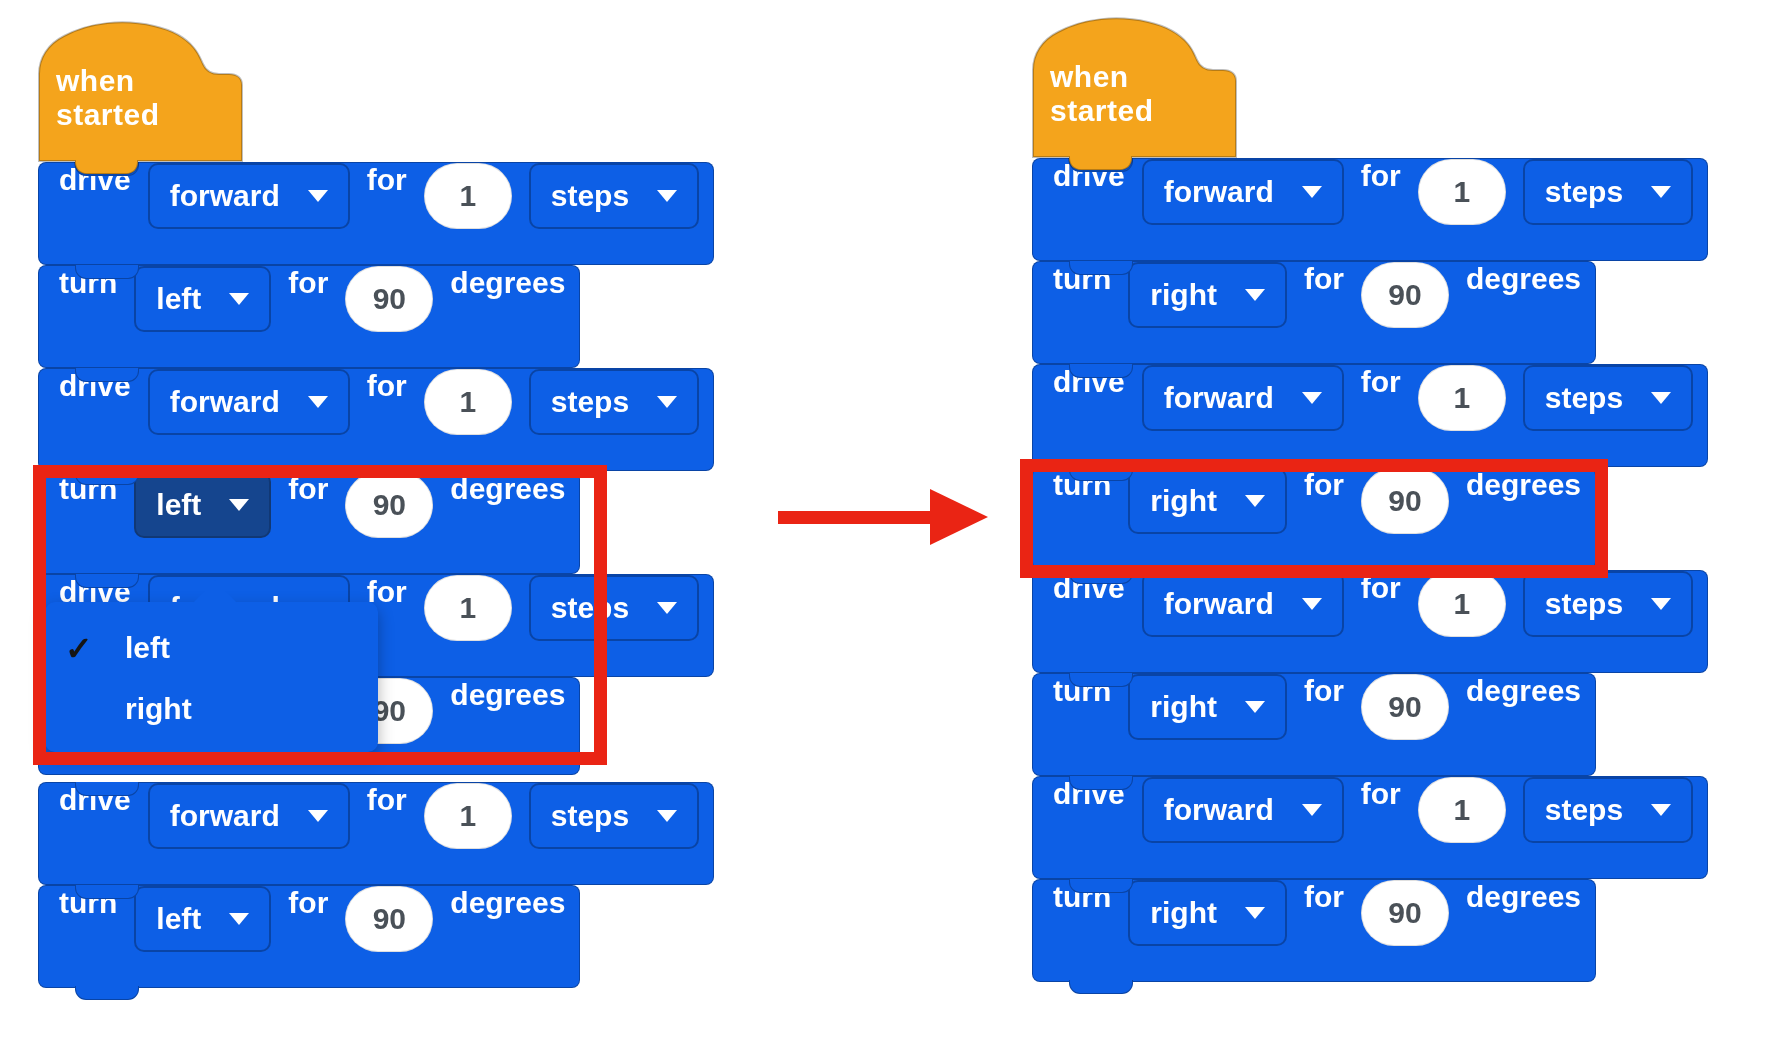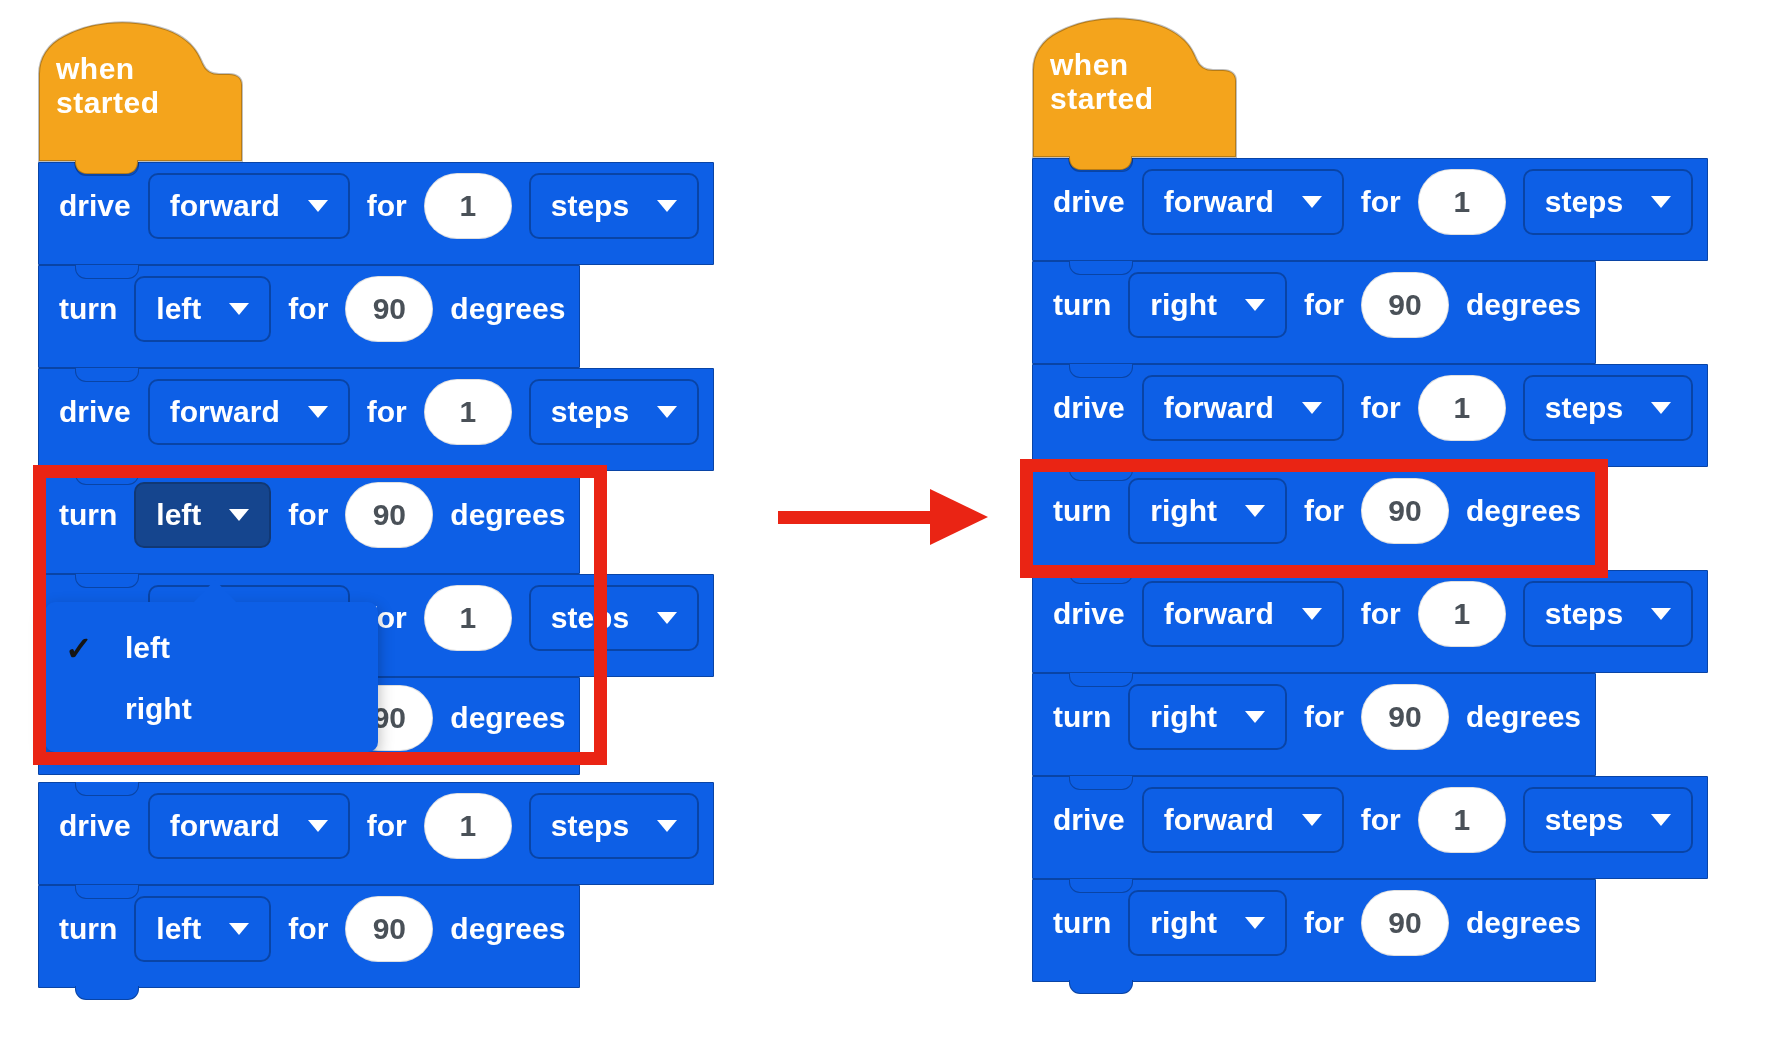--- a/index.html
+++ b/index.html
@@ -8,29 +8,29 @@
     font-family:"Liberation Sans", sans-serif;font-weight:700;
   }
   .stack{position:absolute;}
   .stack-left{left:38px;top:22px;}
   .stack-right{left:1032px;top:18px;}
 
   
   .hat{position:relative;width:205px;height:140px;z-index:4;color:var(--orange);}
   .hat svg{display:block;width:206px;height:153px;overflow:visible;}
   .hat .hat-label{
-    position:absolute;left:18px;bottom:42px;color:#ffffff;font-size:30px;letter-spacing:.5px;
+    position:absolute;left:18px;bottom:30px;color:#ffffff;font-size:30px;letter-spacing:.5px;
   }
 
   
   .rows{position:relative;z-index:1;}
   .block{
-    position:relative;display:flex;align-items:center;gap:17px;width:max-content;
+    position:relative;display:flex;gap:17px;width:max-content;
     height:103px;box-sizing:border-box;padding:0 14px 16px 20px;
-    background:var(--blue);border:1px solid rgba(0,0,0,0.28);border-radius:1px;
+    background:var(--blue);border:1px solid rgba(0,0,0,0.28);border-radius:8px;
     color:#ffffff;font-size:30px;
   }
   
   .block::before{
     content:"";position:absolute;top:-1px;left:36px;width:62px;height:13px;
     background:var(--blue);border:1px solid rgba(0,0,0,0.28);border-top:none;
     border-radius:0 0 11px 11px;
   }
   
   .rows .block:last-child::after{

